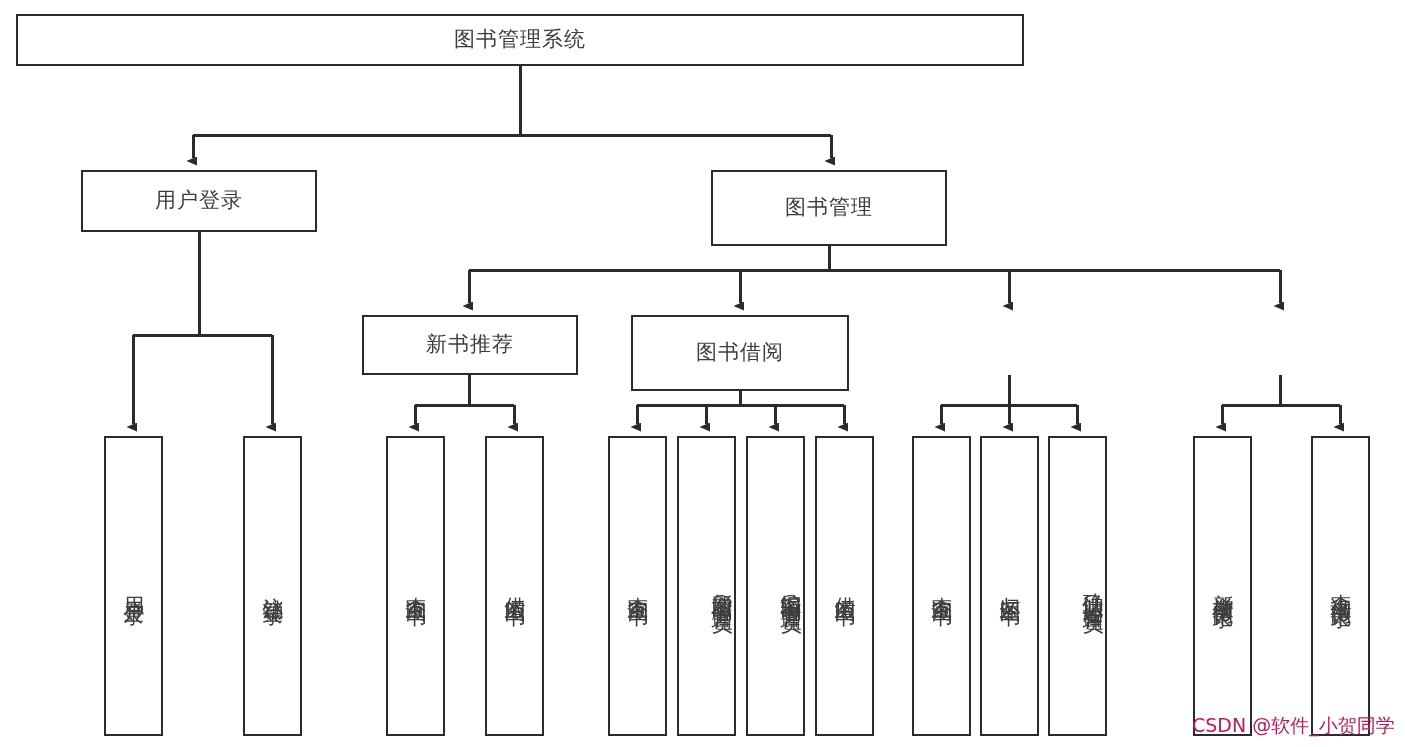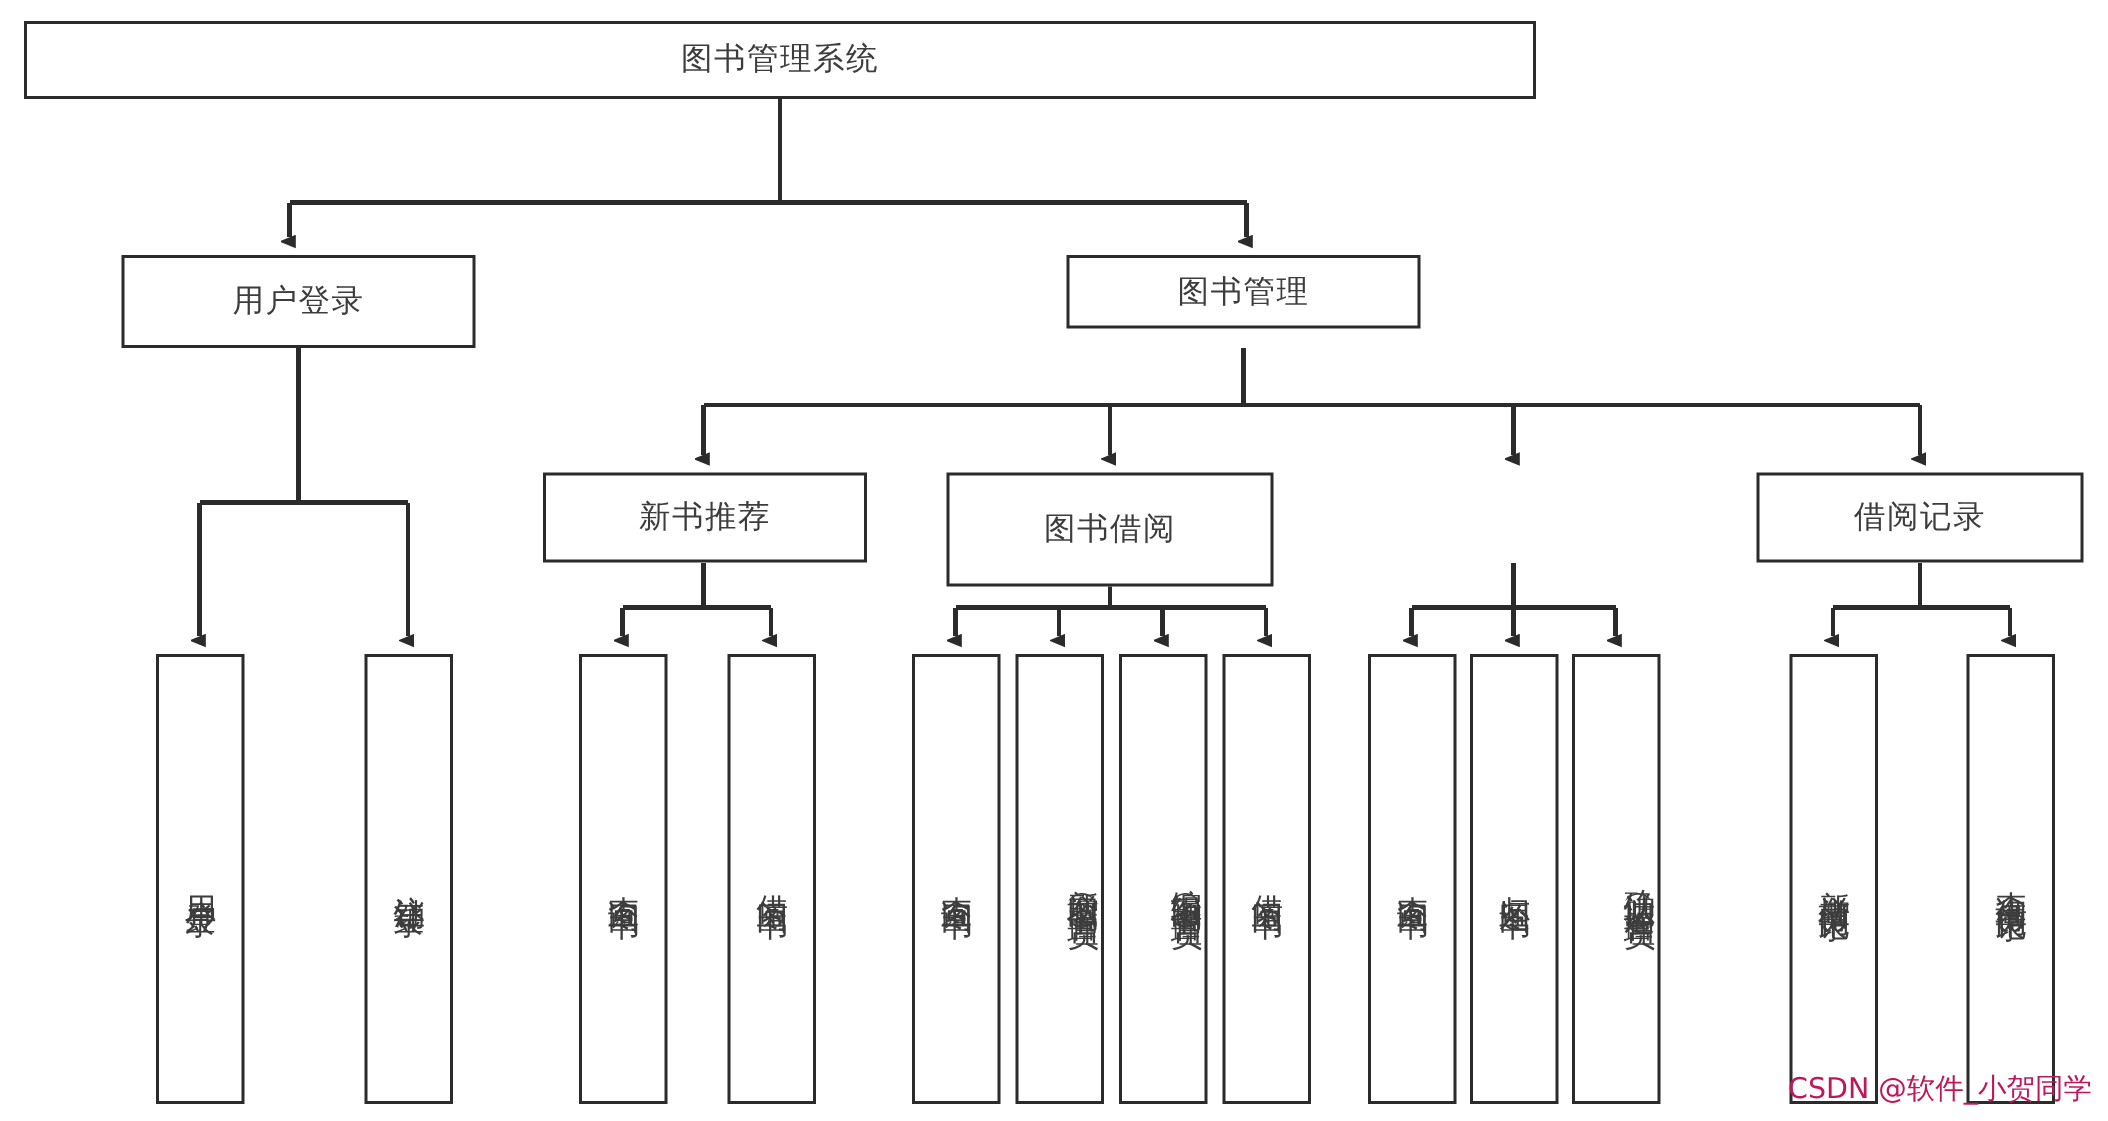--- a/index.html
+++ b/index.html
@@ -114,25 +114,24 @@
       <path d="M1280,375 L1280,405"></path>
       <path d="M1222,405 L1340,405"></path>
       <path d="M1222,405 L1222,424" marker-end="url(#arrow)"></path>
       <path d="M1340,405 L1340,424" marker-end="url(#arrow)"></path>
     </g>
   </svg>
 
   <div class="node horiz" style="left:16px; top:14px; width:1008px; height:52px;">图书管理系统</div>
 
   <div class="node horiz" style="left:81px; top:170px; width:236px; height:62px;">用户登录</div>
-  <div class="node horiz" style="left:711px; top:170px; width:236px; height:49px;">图书管理</div>
+  <div class="node horiz" style="left:711px; top:170px; width:236px; height:76px;">图书管理</div>
 
   <div class="node horiz" style="left:362px; top:315px; width:216px; height:60px;text-align:center;">新书推荐</div>
   <div class="node horiz" style="left:631px; top:315px; width:218px; height:76px;">图书借阅</div>
-  <div class="node horiz" style="left:1171px; top:315px; width:218px; height:60px;">借阅记录</div>
 
   <div class="node vert short" style="left:104px; top:436px; width:59px; height:300px;">用户登录</div>
   <div class="node vert short" style="left:243px; top:436px; width:59px; height:300px;">注销登录</div>
 
   <div class="node vert short" style="left:386px; top:436px; width:59px; height:300px;">查询图书</div>
   <div class="node vert short" style="left:485px; top:436px; width:59px; height:300px;">借阅图书</div>
 
   <div class="node vert short" style="left:608px; top:436px; width:59px; height:300px;">查询图书</div>
   <div class="node vert" style="left:677px; top:436px; width:59px; height:300px;">新增图书（管理员）</div>
   <div class="node vert" style="left:746px; top:436px; width:59px; height:300px;">编辑图书（管理员）</div>

